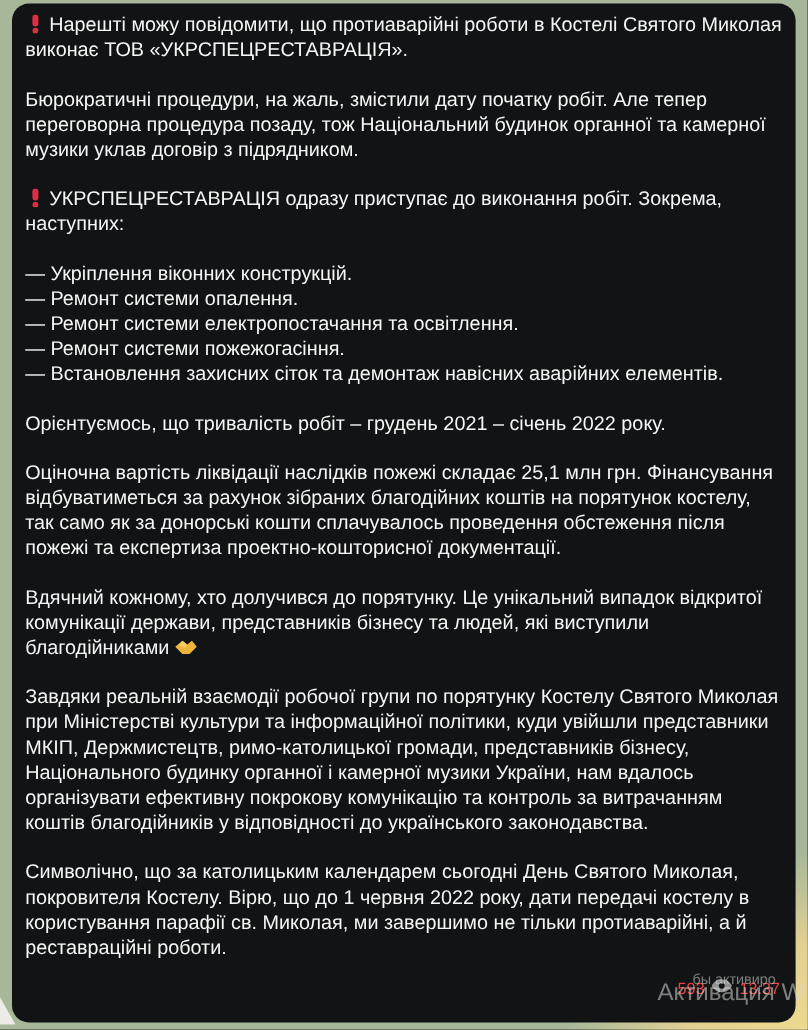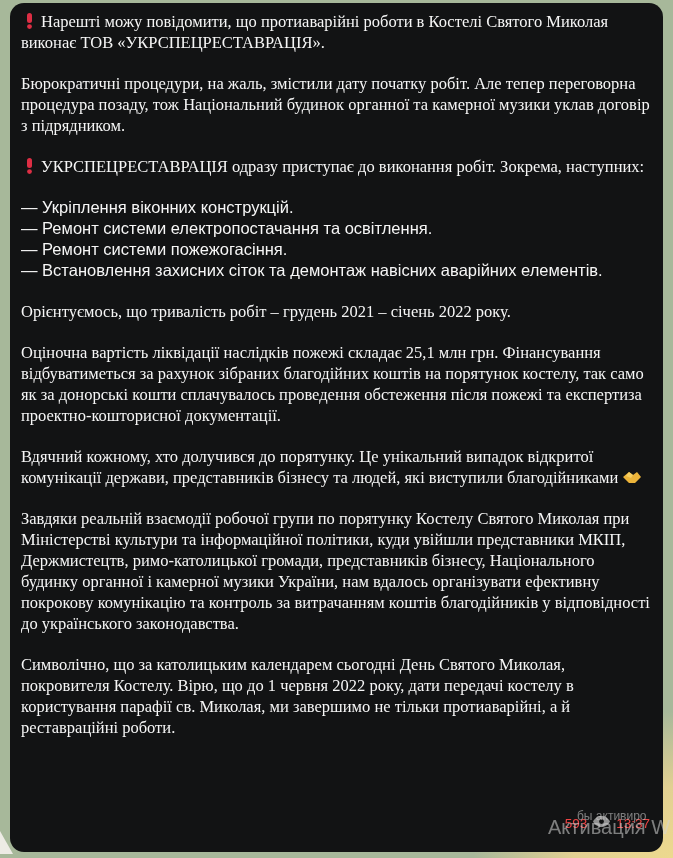--- a/index.html
+++ b/index.html
@@ -26,21 +26,20 @@
     background: #121314;
     border-radius: 14px;
     padding: 8px 11px 24px 11px;
     color: #f6f6f6;
     font-size: 16.5px;
     line-height: 21px;
     z-index: 1;
   }
   .bubble p {
     margin: 20px 0;
-    font-family: Liberation Serif, serif;
   }
   .bubble p:first-child {
     margin-top: 0;
   }
   .excl-icon {
     display: inline-block;
     width: 13px;
     height: 16px;
     margin: 0 5px 0 2px;
     vertical-align: -2px;
@@ -109,20 +108,21 @@
   <p>Бюрократичні процедури, на жаль, змістили дату початку робіт. Але тепер переговорна процедура позаду, тож Національний будинок органної та камерної музики уклав договір з підрядником.</p>
 
   <p><svg class="excl-icon" viewBox="0 0 13 16">
         <rect x="4" y="0" width="5" height="10" rx="2.5" fill="#dd2e44"></rect>
         <circle cx="6.5" cy="13.6" r="2.4" fill="#dd2e44"></circle>
       </svg><span>УКРСПЕЦРЕСТАВРАЦІЯ одразу приступає до виконання робіт. Зокрема, наступних:</span></p>
 
   <p class="work-list">
     </p>
     <div>— Укріплення віконних конструкцій.</div>
+    <div>— Ремонт системи опалення.</div>
     <div>— Ремонт системи електропостачання та освітлення.</div>
     <div>— Ремонт системи пожежогасіння.</div>
     <div>— Встановлення захисних сіток та демонтаж навісних аварійних елементів.</div>
   <p></p>
 
   <p>Орієнтуємось, що тривалість робіт – грудень 2021 – січень 2022 року.</p>
 
   <p>Оціночна вартість ліквідації наслідків пожежі складає 25,1 млн грн. Фінансування відбуватиметься за рахунок зібраних благодійних коштів на порятунок костелу, так само як за донорські кошти сплачувалось проведення обстеження після пожежі та експертиза проектно-кошторисної документації.</p>
 
   <p><span>Вдячний кожному, хто долучився до порятунку. Це унікальний випадок відкритої комунікації держави, представників бізнесу та людей, які виступили благодійниками</span><svg class="hand-icon" viewBox="0 0 20 15">

